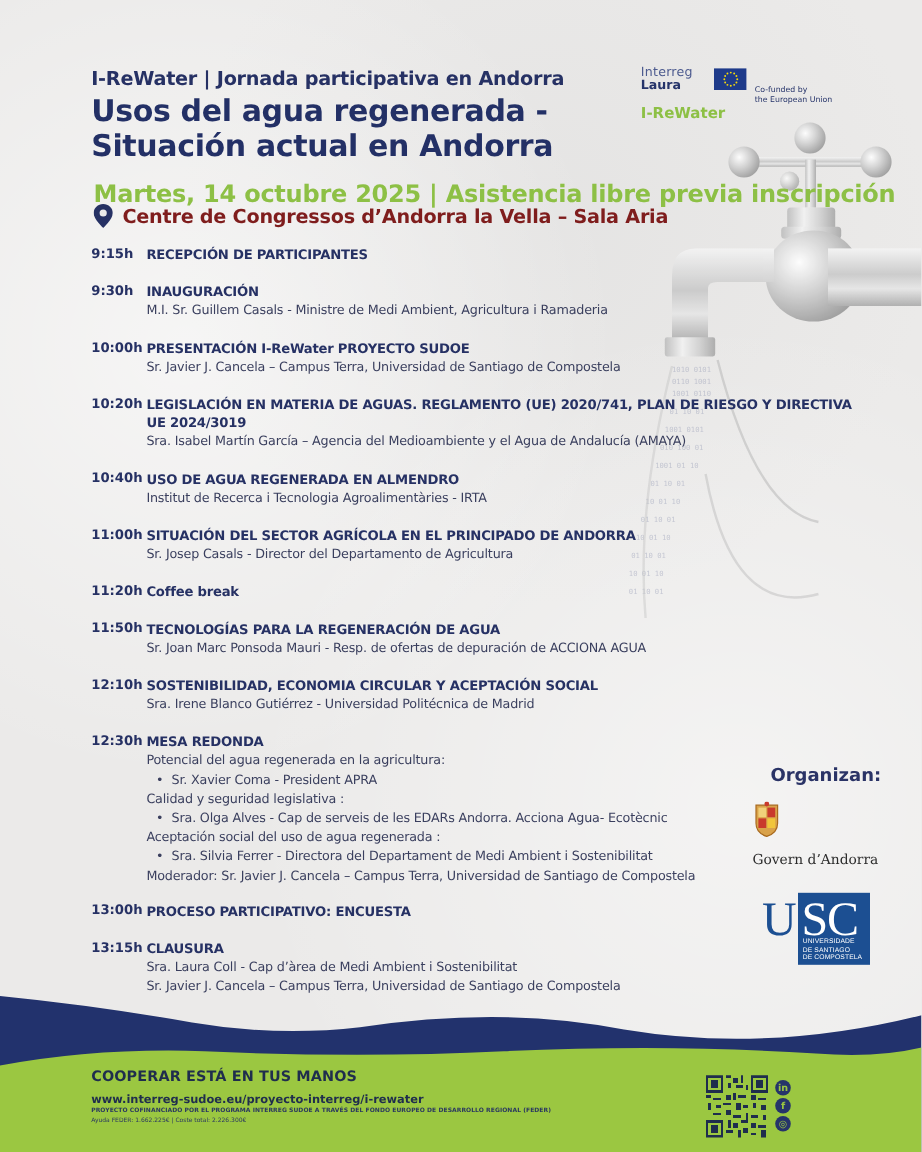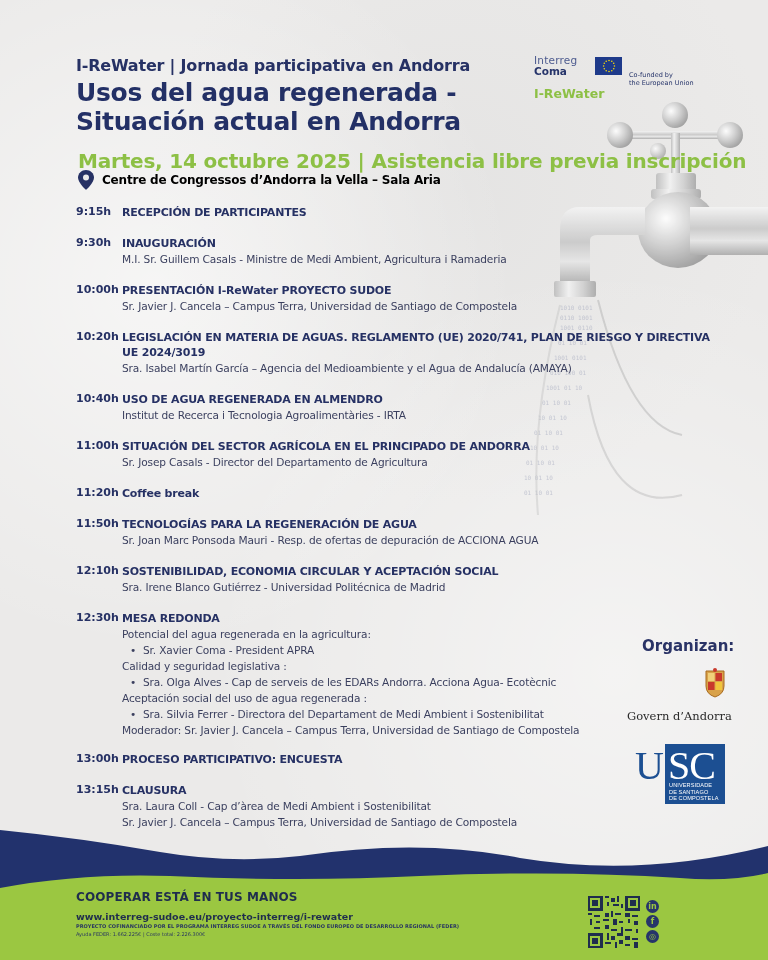--- a/index.html
+++ b/index.html
@@ -33,21 +33,21 @@
     font-size: 25px; line-height: 29px; color: #233066; letter-spacing: -0.3px;
   }
   .date-line {
     position: absolute; left: 78px; top: 149px;
     font-family: "DejaVu Sans", sans-serif; font-weight: bold;
     font-size: 20px; color: #8dc045; letter-spacing: -0.2px; white-space: nowrap;
   }
   .venue-line {
     position: absolute; left: 78px; top: 170px; display: flex; align-items: center; gap: 8px;
     font-family: "DejaVu Sans", sans-serif; font-weight: bold;
-    font-size: 12px; color: #000000; letter-spacing: -0.2px; white-space: nowrap;
+    font-size: 16px; color: #7f1d1d; letter-spacing: -0.2px; white-space: nowrap;
   }
   .pin { width: 16px; height: 20px; }
 
   
   .logos { position: absolute; left: 534px; top: 55px; width: 200px; }
   .interreg { position: absolute; left: 0; top: 0; font-family: "DejaVu Sans", sans-serif; font-weight: bold; font-size: 10.5px; line-height: 11px; color: #26346a; }
   .interreg .top { color: #4d5b8f; font-weight: normal; letter-spacing: 0.2px; }
   .eu-flag { position: absolute; left: 61px; top: 2px; width: 27px; height: 18px; background: #1e3a8a; display: flex; align-items: center; justify-content: center; }
   .eu-text { position: absolute; left: 95px; top: 4px; font-size: 6.5px; line-height: 8px; color: #26346a; font-family: "DejaVu Sans", sans-serif; margin-top: 12px; }
   .rewater-mini { position: absolute; left: 0; top: 31px; font-family: "DejaVu Sans", sans-serif; font-weight: bold; font-size: 12.5px; color: #8dc045; }
@@ -69,21 +69,21 @@
     letter-spacing: -0.15px; white-space: nowrap;
   }
   .bullet { padding-left: 8px; }
   .bullet::before { content: "•"; display: inline-block; width: 13px; color: #3a3f5e; }
 
   
   .organizan {
     position: absolute; left: 642px; top: 637px;
     font-family: "DejaVu Sans", sans-serif; font-weight: bold; font-size: 15px; color: #2a3366;
   }
-  .govern { position: absolute; left: 627px; top: 668px; width: 100px; text-align: right; }
+  .govern { position: absolute; left: 627px; top: 668px; width: 100px; text-align: left; }
   .coat { width: 24px; height: 30px; margin: 0 auto; }
   .govern-name { margin-top: 7px; font-family: "DejaVu Serif", serif; font-size: 11.5px; color: #2b2b2b; white-space: nowrap; }
   .usc { position: absolute; left: 635px; top: 744px; width: 90px; height: 60px; }
   .usc-u { position: absolute; left: 0; top: 2px; font-family: "Liberation Serif", serif; font-size: 40px; line-height: 40px; color: #1c4f92; }
   .usc-box { position: absolute; left: 30px; top: 0; width: 60px; height: 60px; background: #1c4f92; }
   .usc-sc { position: absolute; left: 3px; top: 2px; font-family: "Liberation Serif", serif; font-size: 40px; line-height: 40px; color: #fff; letter-spacing: -1px; }
   .usc-sub { position: absolute; left: 4px; top: 38px; font-family: "Liberation Sans", sans-serif; font-size: 5.6px; line-height: 6.5px; color: #fff; letter-spacing: 0.1px; }
 
   
   .footer-svg { position: absolute; left: 0; top: 818px; width: 768px; height: 142px; }
@@ -180,21 +180,21 @@
   <svg class="pin" viewBox="0 0 16 20">
     <path d="M8 0 C3.6 0 0 3.4 0 7.6 C0 13 8 20 8 20 C8 20 16 13 16 7.6 C16 3.4 12.4 0 8 0 Z" fill="#263164"></path>
     <circle cx="8" cy="7.5" r="3" fill="#ebeae9"></circle>
   </svg>
   <span>Centre de Congressos d’Andorra la Vella – Sala Aria</span>
 </div>
 
 <div class="logos">
   <div class="interreg">
     <div class="top">Interreg</div>
-    <div>Coma</div>
+    <div>Laura</div>
   </div>
   <div class="eu-flag">
     <svg width="14" height="14" viewBox="0 0 14 14">
       <g fill="#f5d90a">
         <circle cx="7" cy="1.5" r="0.8"></circle>
           <circle cx="9.8" cy="2.3" r="0.8"></circle>
           <circle cx="11.7" cy="4.3" r="0.8"></circle>
         <circle cx="12.4" cy="7" r="0.8"></circle>
           <circle cx="11.7" cy="9.7" r="0.8"></circle>
           <circle cx="9.8" cy="11.7" r="0.8"></circle>

